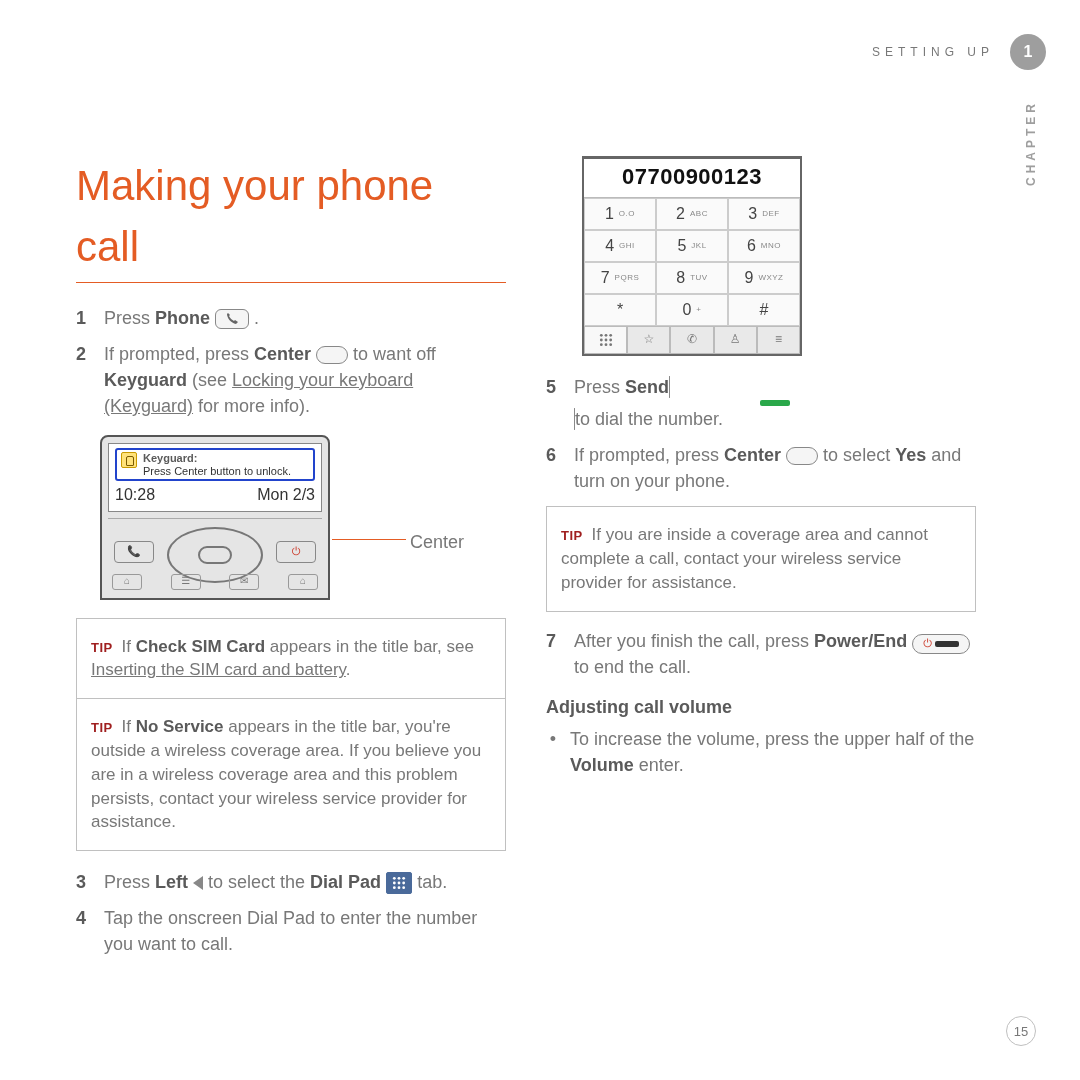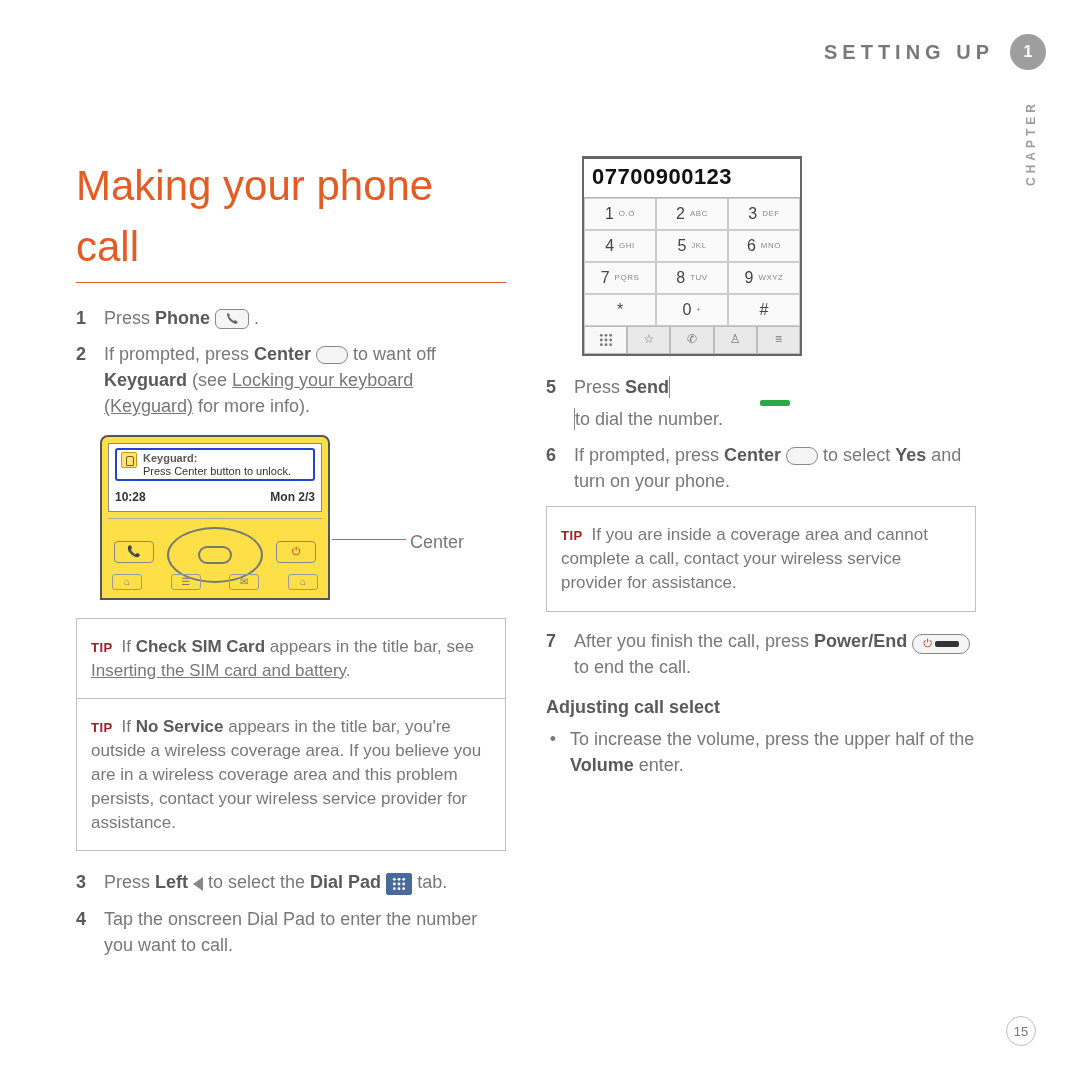--- a/index.html
+++ b/index.html
@@ -31,23 +31,23 @@
   .header-row {
     position: absolute;
     top: 34px;
     right: 34px;
     display: flex;
     align-items: center;
     gap: 16px;
   }
   .section-name {
     letter-spacing: 5px;
-    font-size: 20px;
+    font-size: 12px;
     color: var(--gray-text);
-    font-weight: 700;
+    font-weight: 400;
     margin-left: 21px;
   }
   .chapter-badge {
     width: 36px;
     height: 36px;
     border-radius: 50%;
     background: #9e9e9e;
     color: #fff;
     display: flex;
     align-items: center;
@@ -169,35 +169,35 @@
   
   .device-fig {
     margin: 16px 0 18px 24px;
     position: relative;
     width: 360px;
   }
   .device {
     width: 230px;
     border: 2px solid #555;
     border-radius: 8px 8px 0 0;
-    background: #fde047;
+    background: #e5e5e5;
     padding: 6px;
   }
   .device .screen {
     border: 1px solid #888;
     background: #fff;
     padding: 4px 6px;
     font-size: 12px;
     color: #333;
   }
   .device .kg-row { display:flex; align-items:flex-start; gap:6px; border:2px solid #2244cc; border-radius:3px; padding:2px 4px; }
   .device .kg-ico { width:16px; height:16px; background:#ffe27a; border:1px solid #c99a00; border-radius:2px; position:relative; }
   .device .kg-ico::after { content:""; position:absolute; left:4px; top:3px; width:6px; height:8px; border:1.5px solid #7a5a00; border-radius:2px 2px 1px 1px;}
   .device .kg-text { line-height:1.15; font-size:11px; }
-  .device .status { display:flex; justify-content:space-between; font-weight:700; margin-top:8px; font-size:12px;}
+  .device .status { display:flex; justify-content:space-between; font-weight:400; margin-top:2px; font-size:16px;}
   .device .hw {
     margin-top:6px; height:74px; border-top:1px solid #aaa; position:relative;
   }
   .device .dpad {
     position:absolute; left:50%; top:8px; transform:translateX(-50%);
     width:96px; height:56px; border:2px solid #777; border-radius:50%;
     display:flex; align-items:center; justify-content:center;
   }
   .device .dpad .center { width:34px; height:18px; border:2px solid #777; border-radius:50px;}
   .device .side { position:absolute; top:22px; width:40px; height:22px; border:1.5px solid #888; border-radius:4px; display:flex; align-items:center; justify-content:center; font-size:11px;}
@@ -211,21 +211,21 @@
 
   
   .keypad {
     width: 220px;
     margin: 0 0 18px 36px;
     border: 2px solid #666;
     border-top-width: 3px;
     background: #fff;
   }
   .keypad .display {
-    text-align: left;
+    text-align: center;
     font-weight: 700;
     color: #111;
     font-size: 22px;
     padding: 2px 8px 4px 8px;
     border-bottom: 1px solid #bbb;
     font-family: Arial, sans-serif;
     letter-spacing: 0.5px;
   }
   .keypad .grid { display:grid; grid-template-columns: repeat(3, 1fr); }
   .keypad .key {
@@ -462,21 +462,21 @@
           <span class="body">
             <span>After you finish the call, press </span><b>Power/End</b>
             <span class="icon-key-red">
                 <span class="pw">⏻</span>
                 <span class="bar"></span>
               </span><span> to end the call.</span>
           </span>
         </li>
       </ol>
 
-      <div class="h2">Adjusting call select</div>
+      <div class="h2">Adjusting call volume</div>
       <div class="bullet">
         <span class="dot">•</span>
         <span>
           <span>To increase the volume, press the upper half of the </span><b>Volume</b><span> enter.</span>
         </span>
       </div>
     </div>
   </div>
 
   <div class="page-num">15</div>

